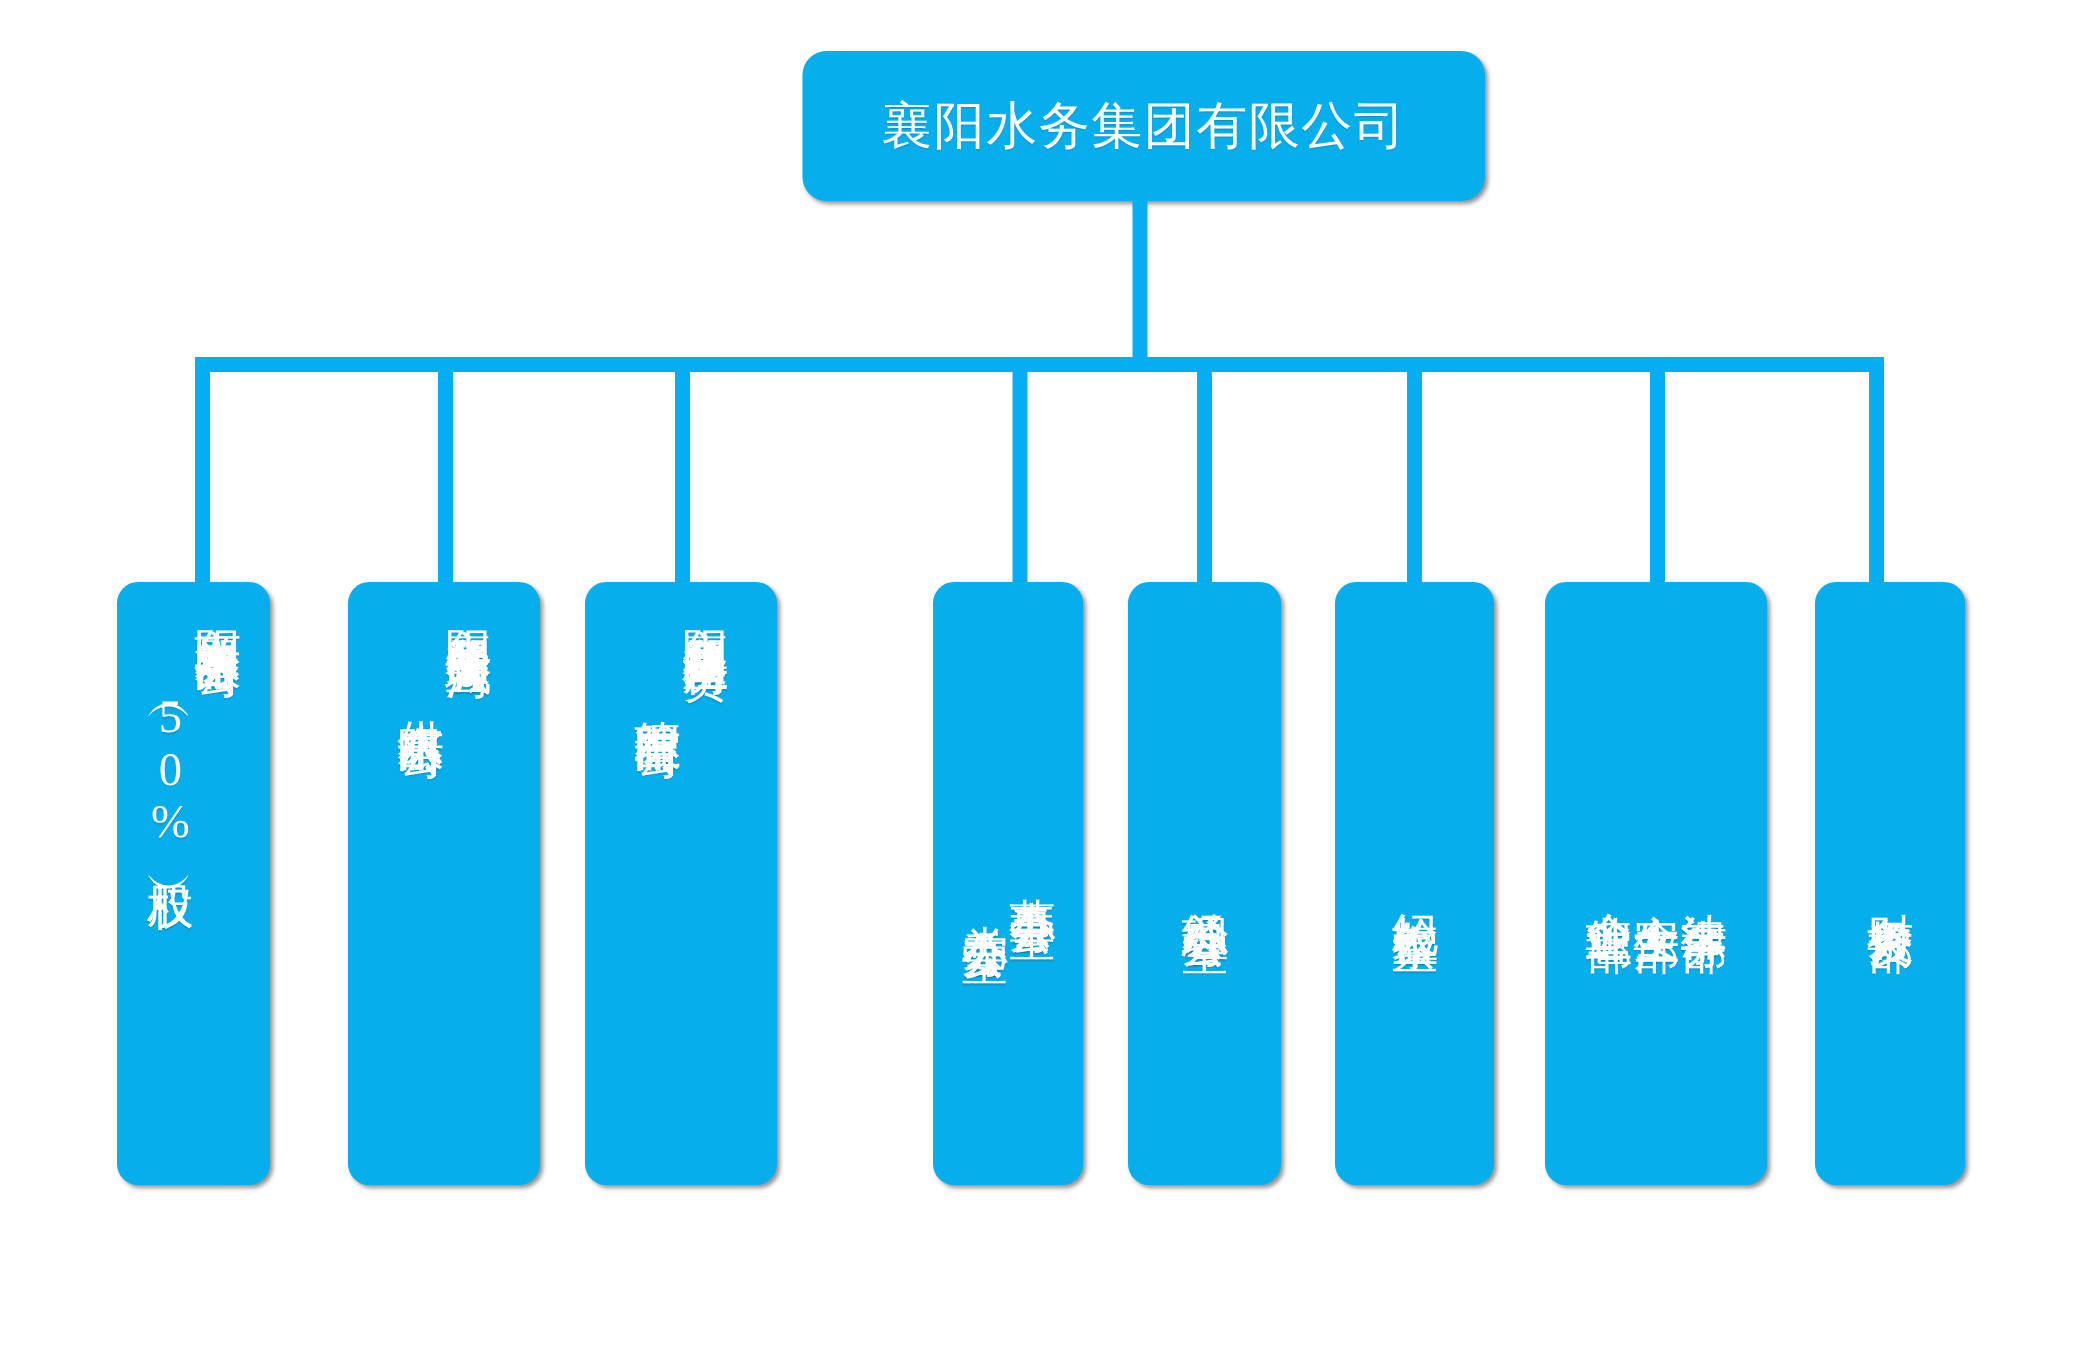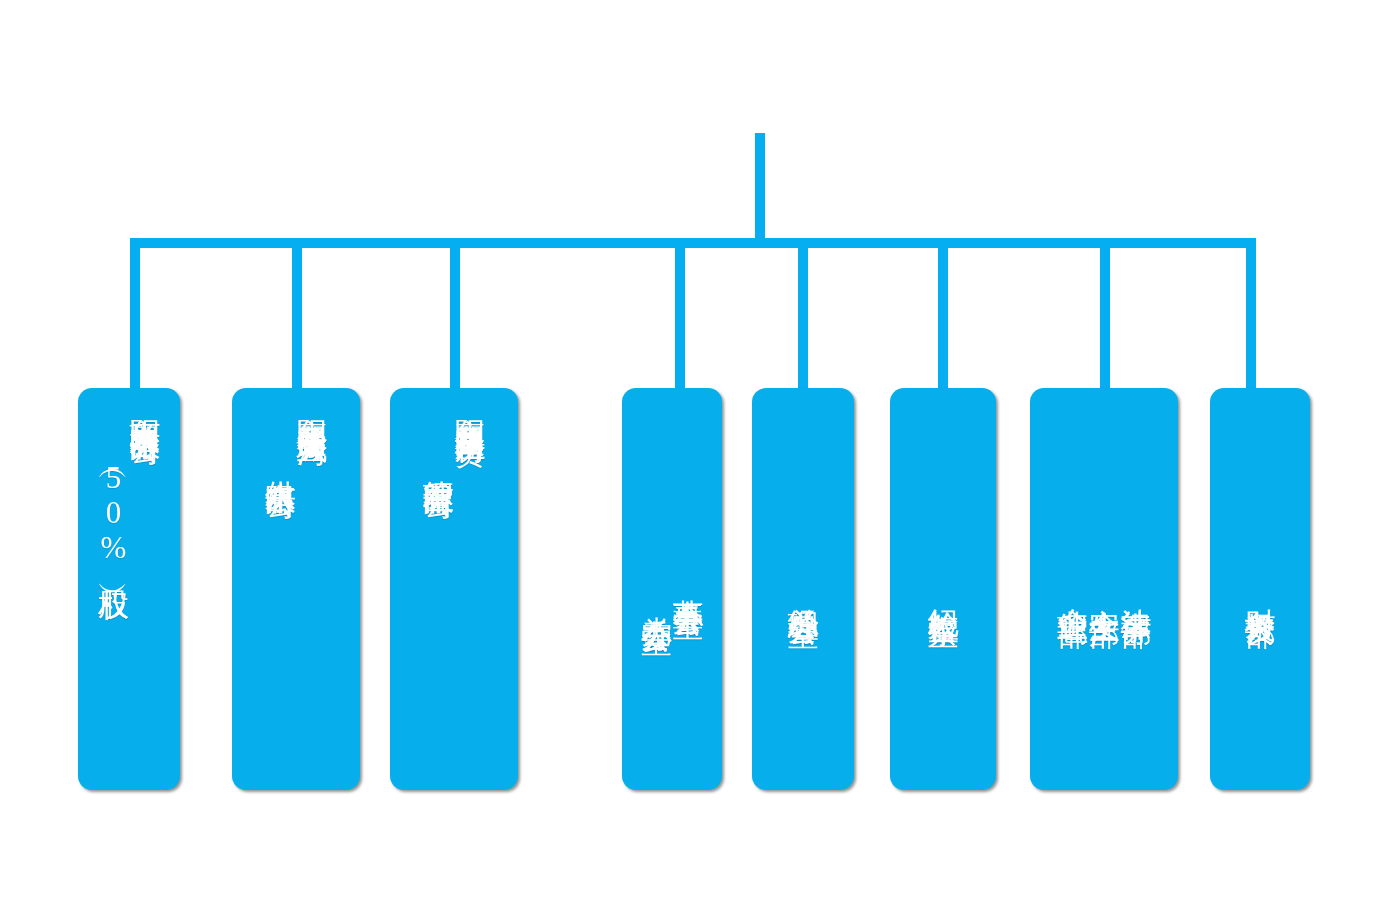--- a/index.html
+++ b/index.html
@@ -68,20 +68,23 @@
     white-space: nowrap;
     text-shadow: 0 1px 1px rgba(0,0,0,0.15);
   }
   .vcol.tight { letter-spacing: 0px; }
 </style>
 </head>
 <body>
 
 <div id="org-chart">
 
+  <div class="node root" style="left:535px; top:34px; width:455px; height:100px;">
+    <span class="root-label">襄阳水务集团有限公司</span>
+  </div>
 
   <div class="conn" style="left:755px; top:133px; width:10px; height:110px;"></div>
 
   <div class="conn" style="left:130px; top:238px; width:1126px; height:10px;"></div>
 
   <div class="conn" style="left:130px; top:238px; width:10px; height:152px;"></div>
   <div class="conn" style="left:292px; top:238px; width:10px; height:152px;"></div>
   <div class="conn" style="left:450px; top:238px; width:10px; height:152px;"></div>
   <div class="conn" style="left:675px; top:238px; width:10px; height:152px;"></div>
   <div class="conn" style="left:798px; top:238px; width:10px; height:152px;"></div>

